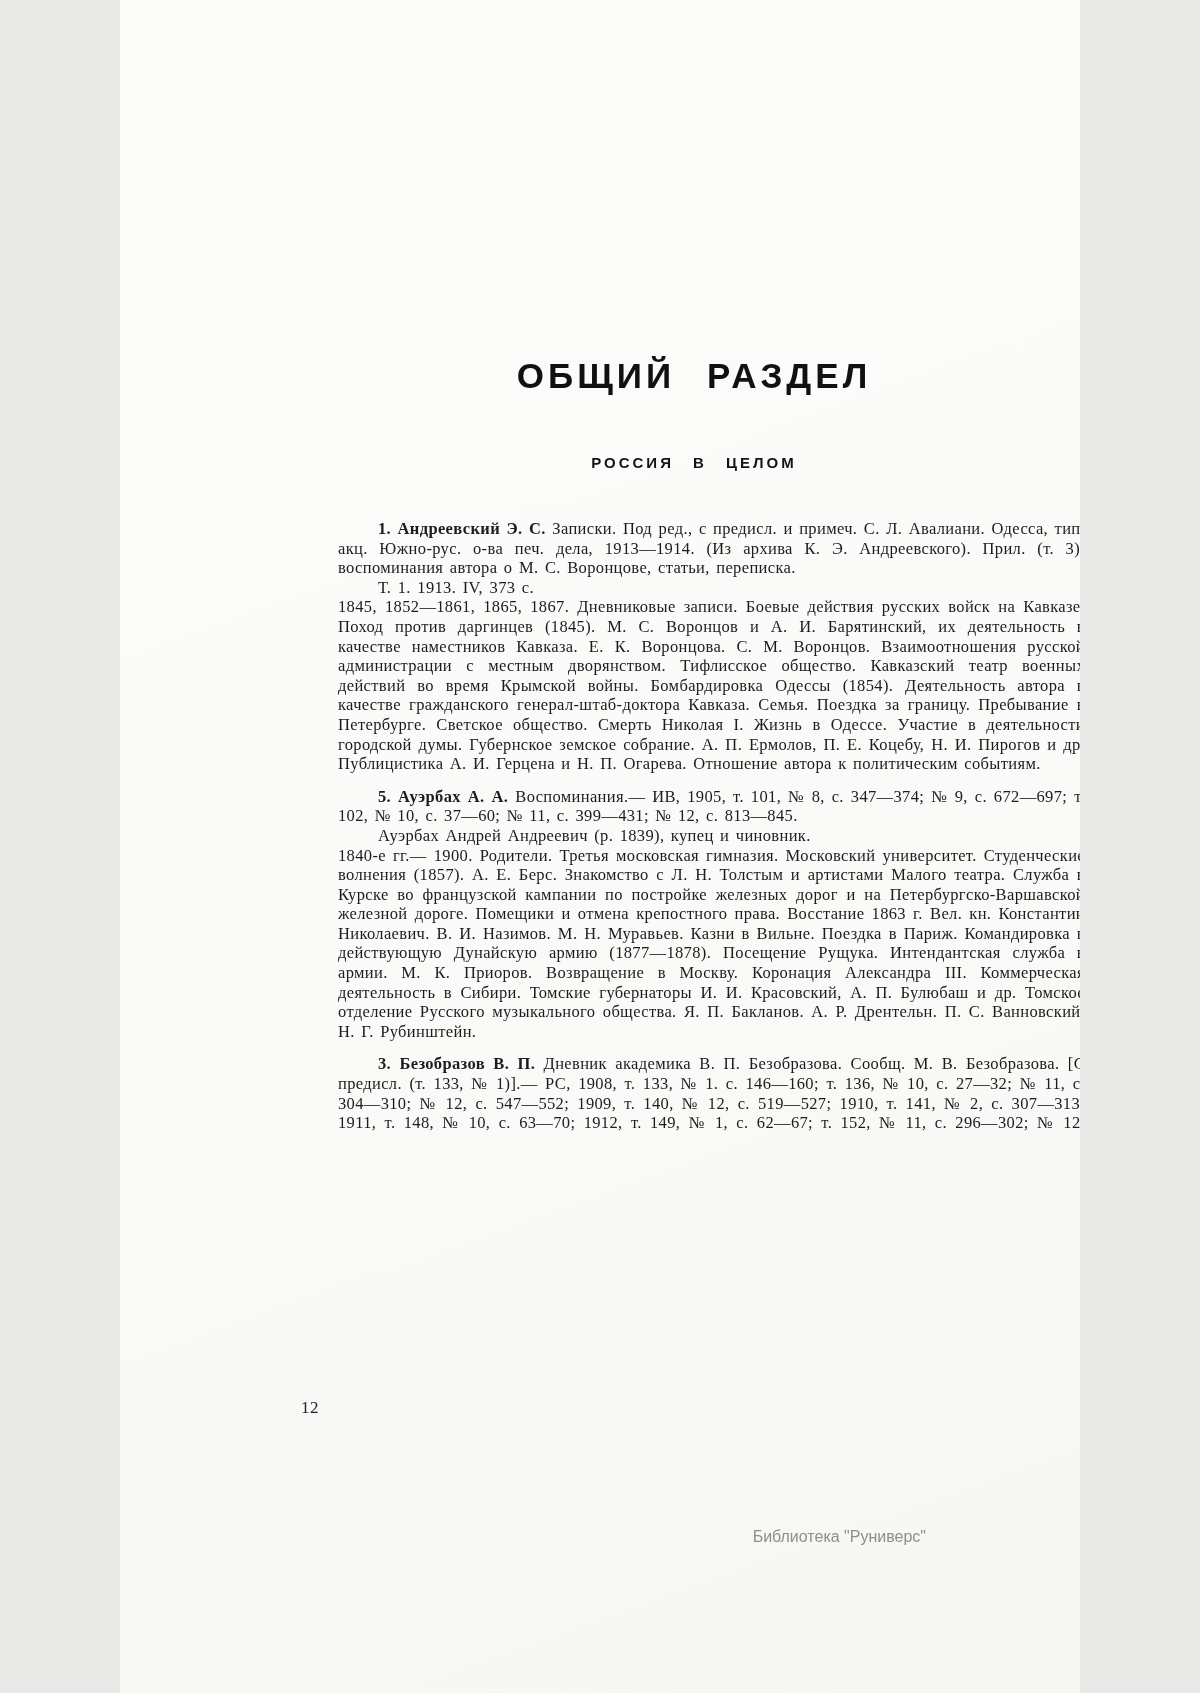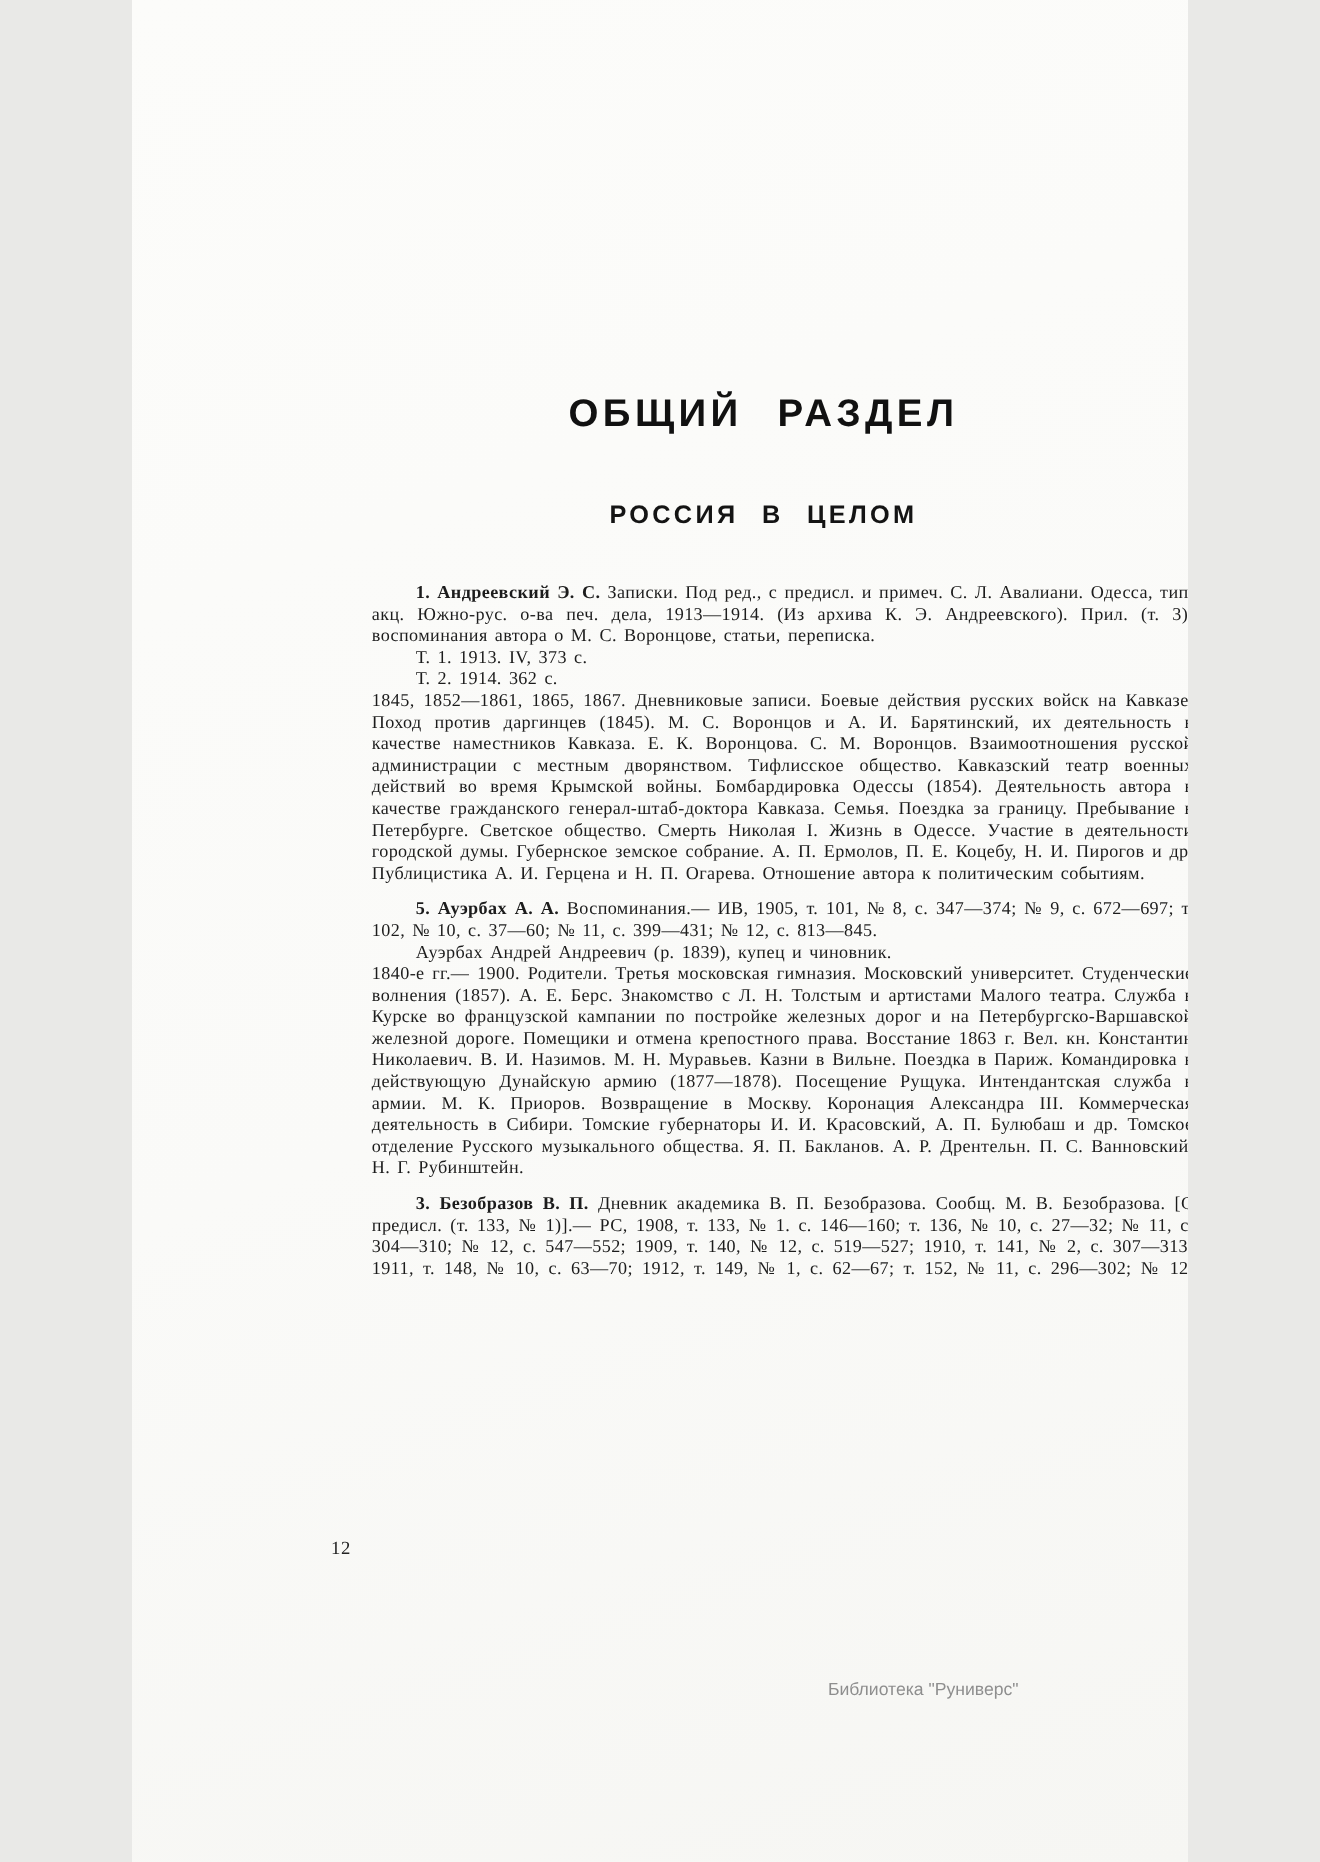--- a/index.html
+++ b/index.html
@@ -31,21 +31,21 @@
       font-size: 35px;
       letter-spacing: 4px;
       word-spacing: 18px;
       color: #111;
     }
     .subtitle {
       margin: 58px 0 0 0;
       text-align: center;
       font-family: "Liberation Sans", "DejaVu Sans", sans-serif;
       font-weight: bold;
-      font-size: 23px;
+      font-size: 15px;
       letter-spacing: 3px;
       word-spacing: 12px;
       color: #141414;
     }
     .entry {
       margin-top: 13px;
       margin-left: 35px;
     }
     .entry--first {
       margin-top: 48px;
@@ -89,21 +89,20 @@
 
 <div class="sheet">
   <div class="textblock">
 
     <h1 class="title">ОБЩИЙ РАЗДЕЛ</h1>
     <h2 class="subtitle">РОССИЯ В ЦЕЛОМ</h2>
 
     <div class="entry entry--first">
       <p class="head"><b class="lead">1. Андреевский Э. С.</b><span> Записки. Под ред., с предисл. и примеч. С. Л. Авалиани. Одесса, тип. акц. Южно-рус. о-ва печ. дела, 1913—1914. (Из архива К. Э. Андреевского). Прил. (т. 3): воспоминания автора о М. С. Воронцове, статьи, переписка.</span></p>
       <p class="vol">Т. 1. 1913. IV, 373 с.</p>
-      <p class="vol">Т. 2. 1914. 362 с.</p>
       <p class="annot">1845, 1852—1861, 1865, 1867. Дневниковые записи. Боевые действия русских войск на Кавказе. Поход против даргинцев (1845). М. С. Воронцов и А. И. Барятинский, их деятельность в качестве наместников Кавказа. Е. К. Воронцова. С. М. Воронцов. Взаимоотношения русской администрации с местным дворянством. Тифлисское общество. Кавказский театр военных действий во время Крымской войны. Бомбардировка Одессы (1854). Деятельность автора в качестве гражданского генерал-штаб-доктора Кавказа. Семья. Поездка за границу. Пребывание в Петербурге. Светское общество. Смерть Николая I. Жизнь в Одессе. Участие в деятельности городской думы. Губернское земское собрание. А. П. Ермолов, П. Е. Коцебу, Н. И. Пирогов и др. Публицистика А. И. Герцена и Н. П. Огарева. Отношение автора к политическим событиям.</p>
     </div>
 
     <div class="entry">
       <p class="head"><b class="lead">5. Ауэрбах А. А.</b><span> Воспоминания.— ИВ, 1905, т. 101, № 8, с. 347—374; № 9, с. 672—697; т. 102, № 10, с. 37—60; № 11, с. 399—431; № 12, с. 813—845.</span></p>
       <p class="bio">Ауэрбах Андрей Андреевич (р. 1839), купец и чиновник.</p>
       <p class="annot">1840-е гг.— 1900. Родители. Третья московская гимназия. Московский университет. Студенческие волнения (1857). А. Е. Берс. Знакомство с Л. Н. Толстым и артистами Малого театра. Служба в Курске во французской кампании по постройке железных дорог и на Петербургско-Варшавской железной дороге. Помещики и отмена крепостного права. Восстание 1863 г. Вел. кн. Константин Николаевич. В. И. Назимов. М. Н. Муравьев. Казни в Вильне. Поездка в Париж. Командировка в действующую Дунайскую армию (1877—1878). Посещение Рущука. Интендантская служба в армии. М. К. Приоров. Возвращение в Москву. Коронация Александра III. Коммерческая деятельность в Сибири. Томские губернаторы И. И. Красовский, А. П. Булюбаш и др. Томское отделение Русского музыкального общества. Я. П. Бакланов. А. Р. Дрентельн. П. С. Ванновский. Н. Г. Рубинштейн.</p>
     </div>
 
     <div class="entry">

